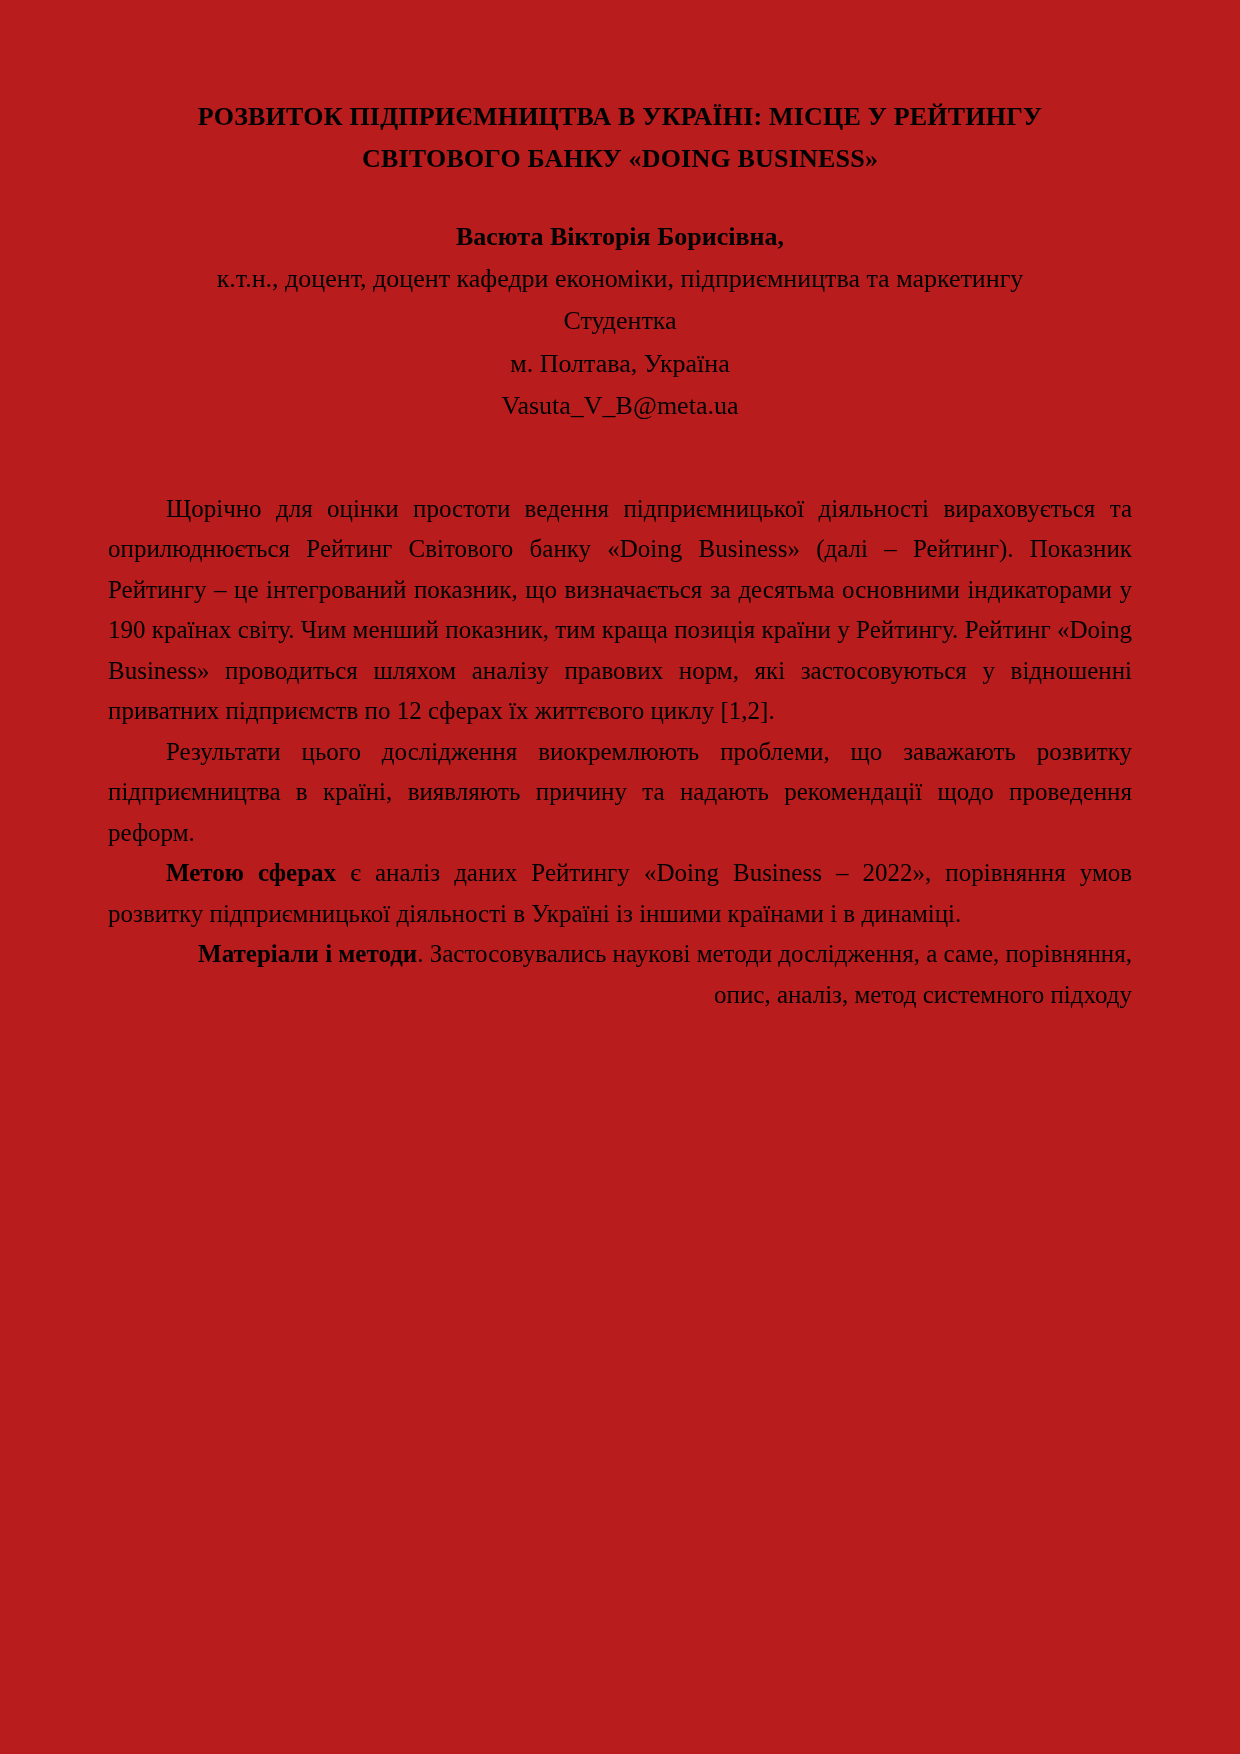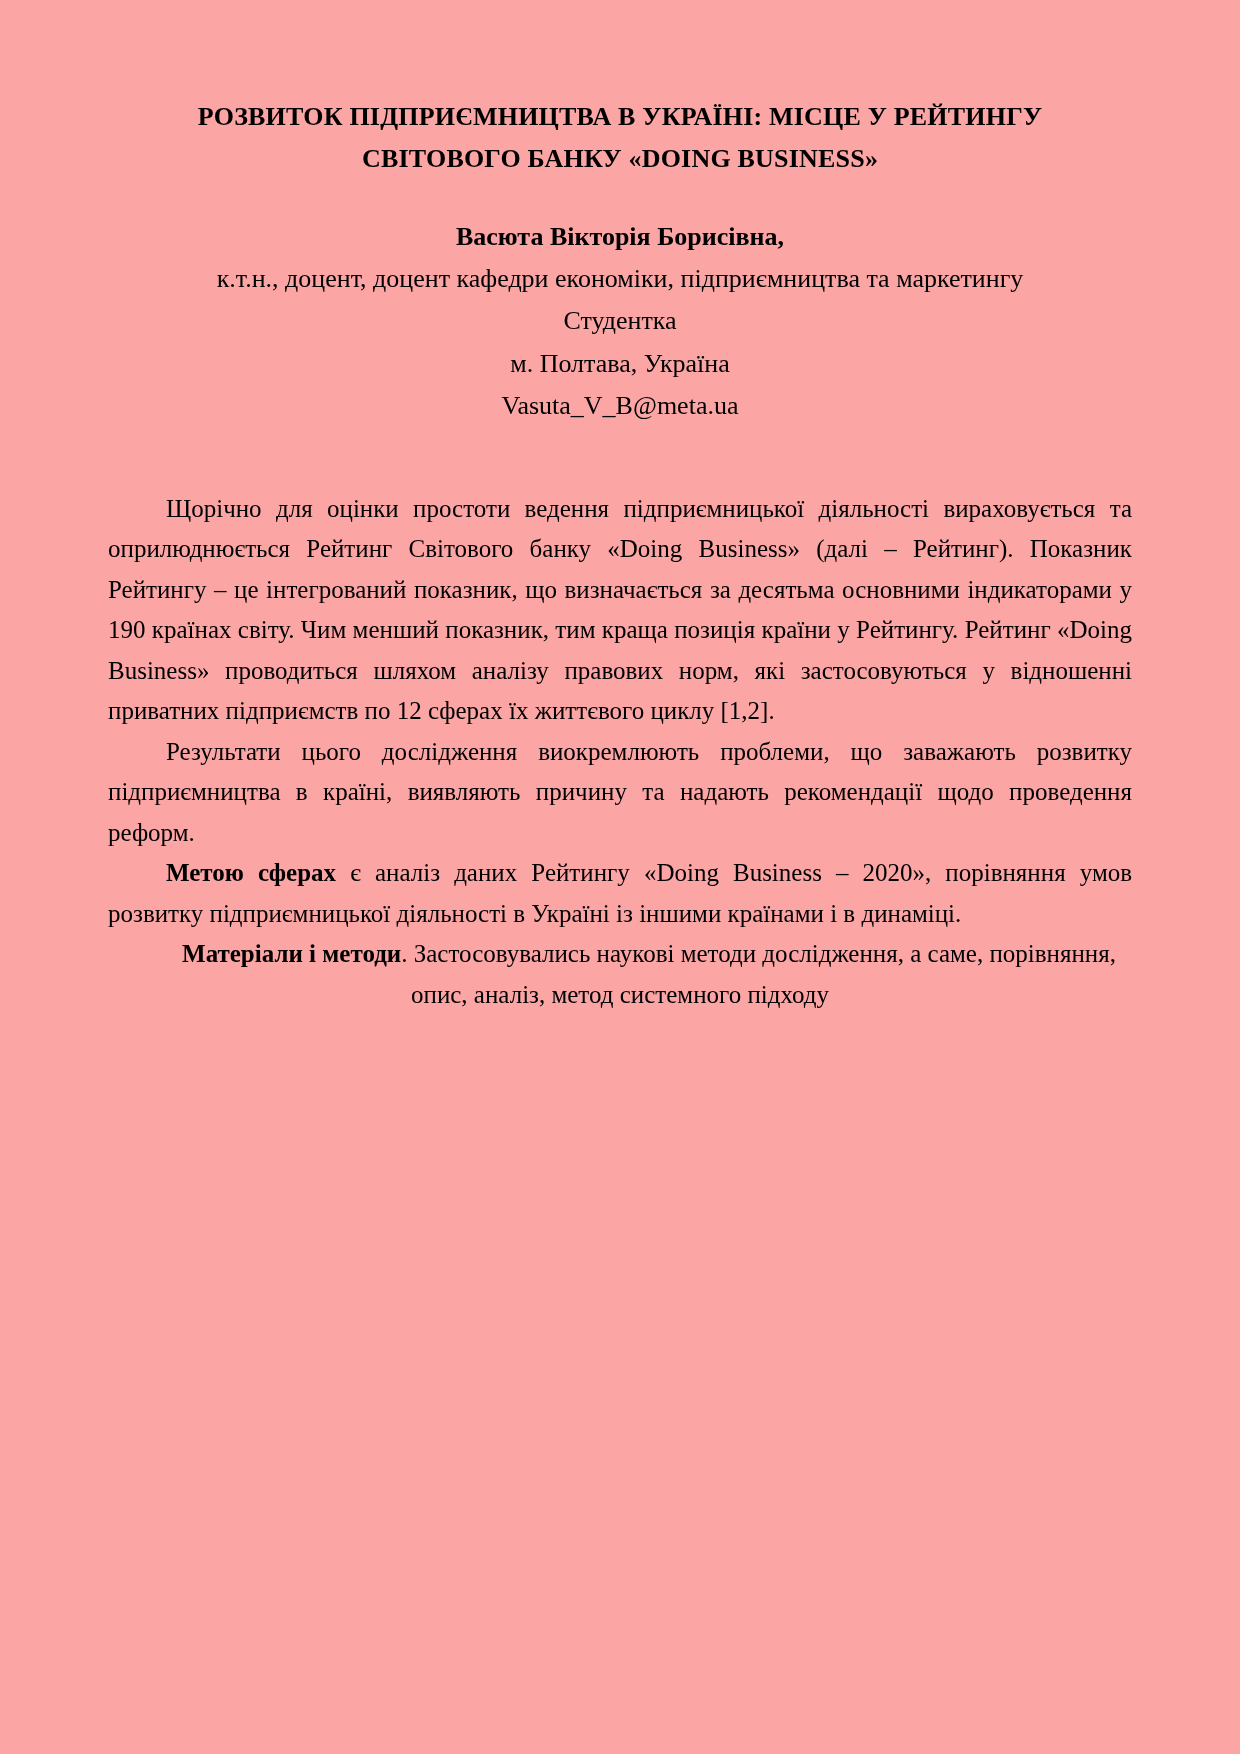--- a/index.html
+++ b/index.html
@@ -5,21 +5,21 @@
 <style>
   html, body {
     margin: 0;
     padding: 0;
     background: #ffffff;
   }
   .page {
     width: 1240px;
     height: 1754px;
     margin: 0 auto;
-    background: #fca5a5;
+    background: #b91c1c;
     position: relative;
     box-sizing: border-box;
     padding: 96px 108px 80px 108px;
     font-family: "Liberation Serif", "DejaVu Serif", serif;
     color: #000000;
   }
   .doc-title {
     text-align: center;
     font-weight: bold;
     font-size: 26px;
@@ -53,21 +53,21 @@
     font-size: 25px;
     line-height: 1.62;
     text-align: justify;
   }
   .para {
     margin: 0;
     text-indent: 58px;
     text-align: justify;
   }
   .para.no-justify {
-    text-align: center;
+    text-align: right;
   }
   .lead {
     font-weight: bold;
   }
 </style>
 </head>
 <body>
 
 <div class="page">
 
@@ -80,17 +80,17 @@
     <div class="author-name">Васюта Вікторія Борисівна,</div>
     <div class="author-role">к.т.н., доцент, доцент кафедри економіки, підприємництва та маркетингу</div>
     <div class="author-role">Студентка</div>
     <div class="affiliation">м. Полтава, Україна</div>
     <div class="email">Vasuta_V_B@meta.ua</div>
   </div>
 
   <div class="body-block">
     <p class="para"><span>Щорічно для оцінки простоти ведення підприємницької діяльності вираховується та оприлюднюється Рейтинг Світового банку «Doing Business» (далі – Рейтинг). Показник Рейтингу – це інтегрований показник, що визначається за десятьма основними індикаторами у 190 країнах світу. Чим менший показник, тим краща позиція країни у Рейтингу. Рейтинг «Doing Business» проводиться шляхом аналізу правових норм, які застосовуються у відношенні приватних підприємств по 12 сферах їх життєвого циклу [1,2].</span></p>
     <p class="para"><span>Результати цього дослідження виокремлюють проблеми, що заважають розвитку підприємництва в країні, виявляють причину та надають рекомендації щодо проведення реформ.</span></p>
-    <p class="para"><span class="lead">Метою сферах</span><span> є аналіз даних Рейтингу «Doing Business – 2020», порівняння умов розвитку підприємницької діяльності в Україні із іншими країнами і в динаміці.</span></p>
+    <p class="para"><span class="lead">Метою сферах</span><span> є аналіз даних Рейтингу «Doing Business – 2022», порівняння умов розвитку підприємницької діяльності в Україні із іншими країнами і в динаміці.</span></p>
     <p class="para no-justify"><span class="lead">Матеріали і методи</span><span>. Застосовувались наукові методи дослідження, а саме, порівняння, опис,  аналіз, метод системного підходу</span></p>
   </div>
 
 </div>
 
 </body></html>

